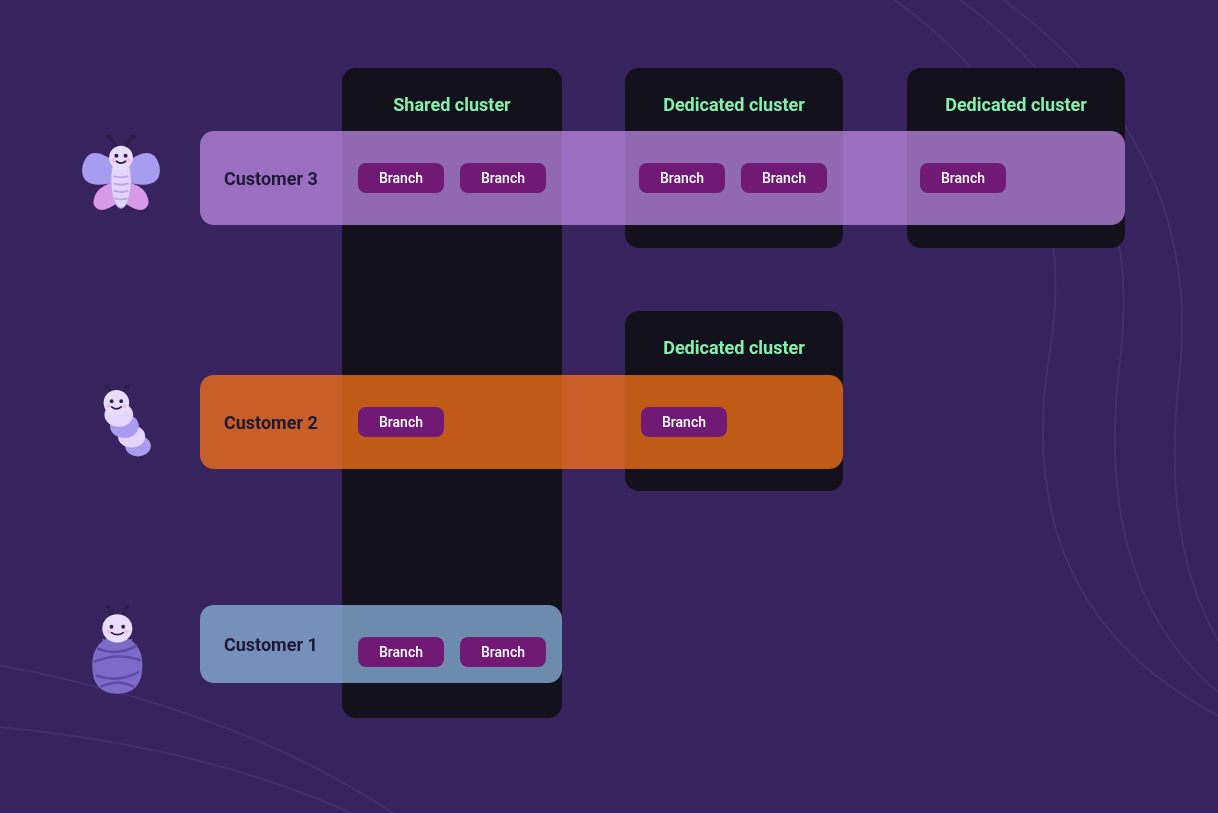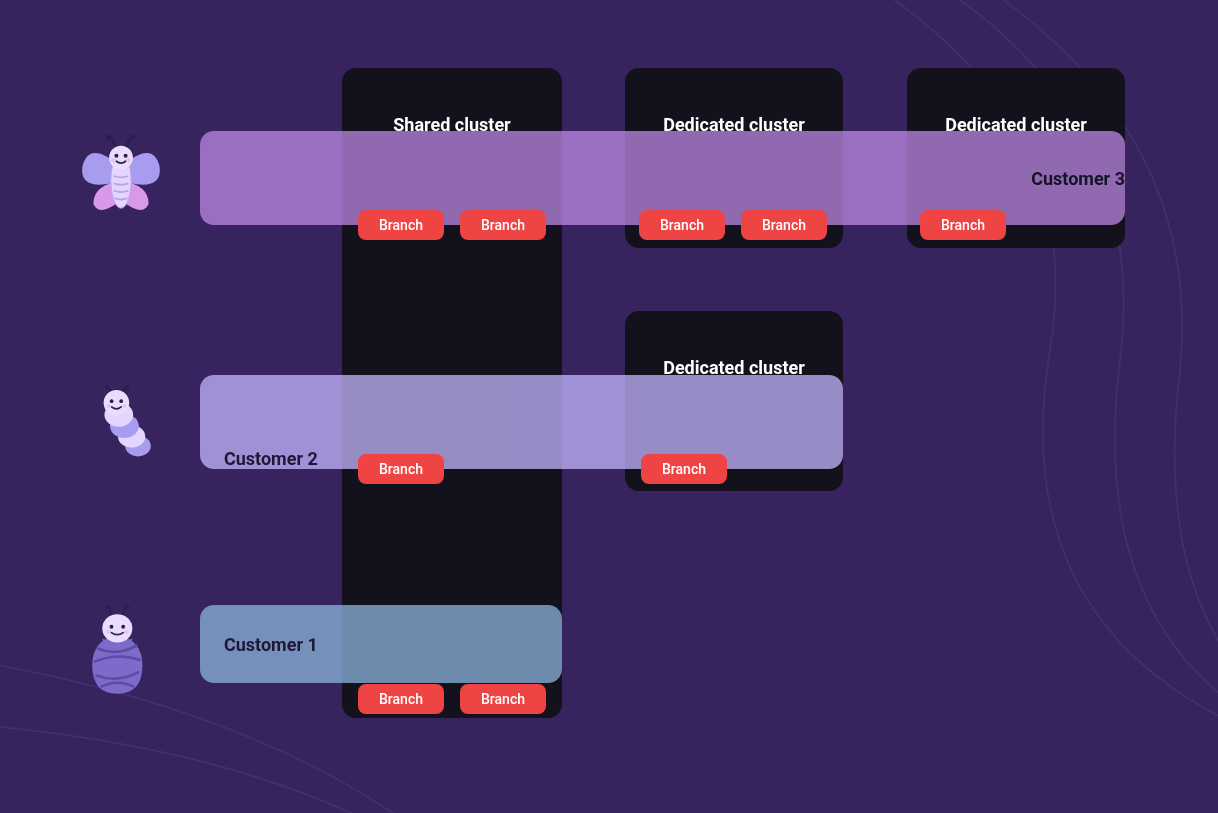--- a/index.html
+++ b/index.html
@@ -30,59 +30,57 @@
   }
 
   
   .cluster {
     position: absolute;
     background: #12111c;
     border-radius: 14px;
     padding-top: 26px;
   }
   .cluster-title {
-    color: #ffffff;
+    color: #86efac;
     font-weight: 700;
     font-size: 18px;
     text-align: center;
-    margin-top: 20px;
   }
 
   
   .row {
     position: absolute;
     border-radius: 14px;
     display: flex;
     align-items: center;
     padding-left: 24px;
     opacity: 0.75;
   }
   .row-label {
     color: #16152a;
     font-weight: 700;
     font-size: 18px;
   }
-  .row3 { background: #bc87e2; justify-content: flex-end; }
-  .row2 { background: #c4b5fd; align-items: flex-end; }
+  .row3 { background: #bc87e2; }
+  .row2 { background: #f97316; }
   .row1 { background: #8cb4dc; }
 
   
   .branch {
     position: absolute;
-    background: #ef4444;
+    background: #701a75;
     color: #ffffff;
     font-size: 14px;
     font-weight: 500;
     border-radius: 8px;
     display: flex;
     align-items: center;
     justify-content: center;
     width: 86px;
     height: 30px;
-    margin-top: 47px;
   }
 
   
   .mascot {
     position: absolute;
   }
 </style>
 </head>
 <body>
 

